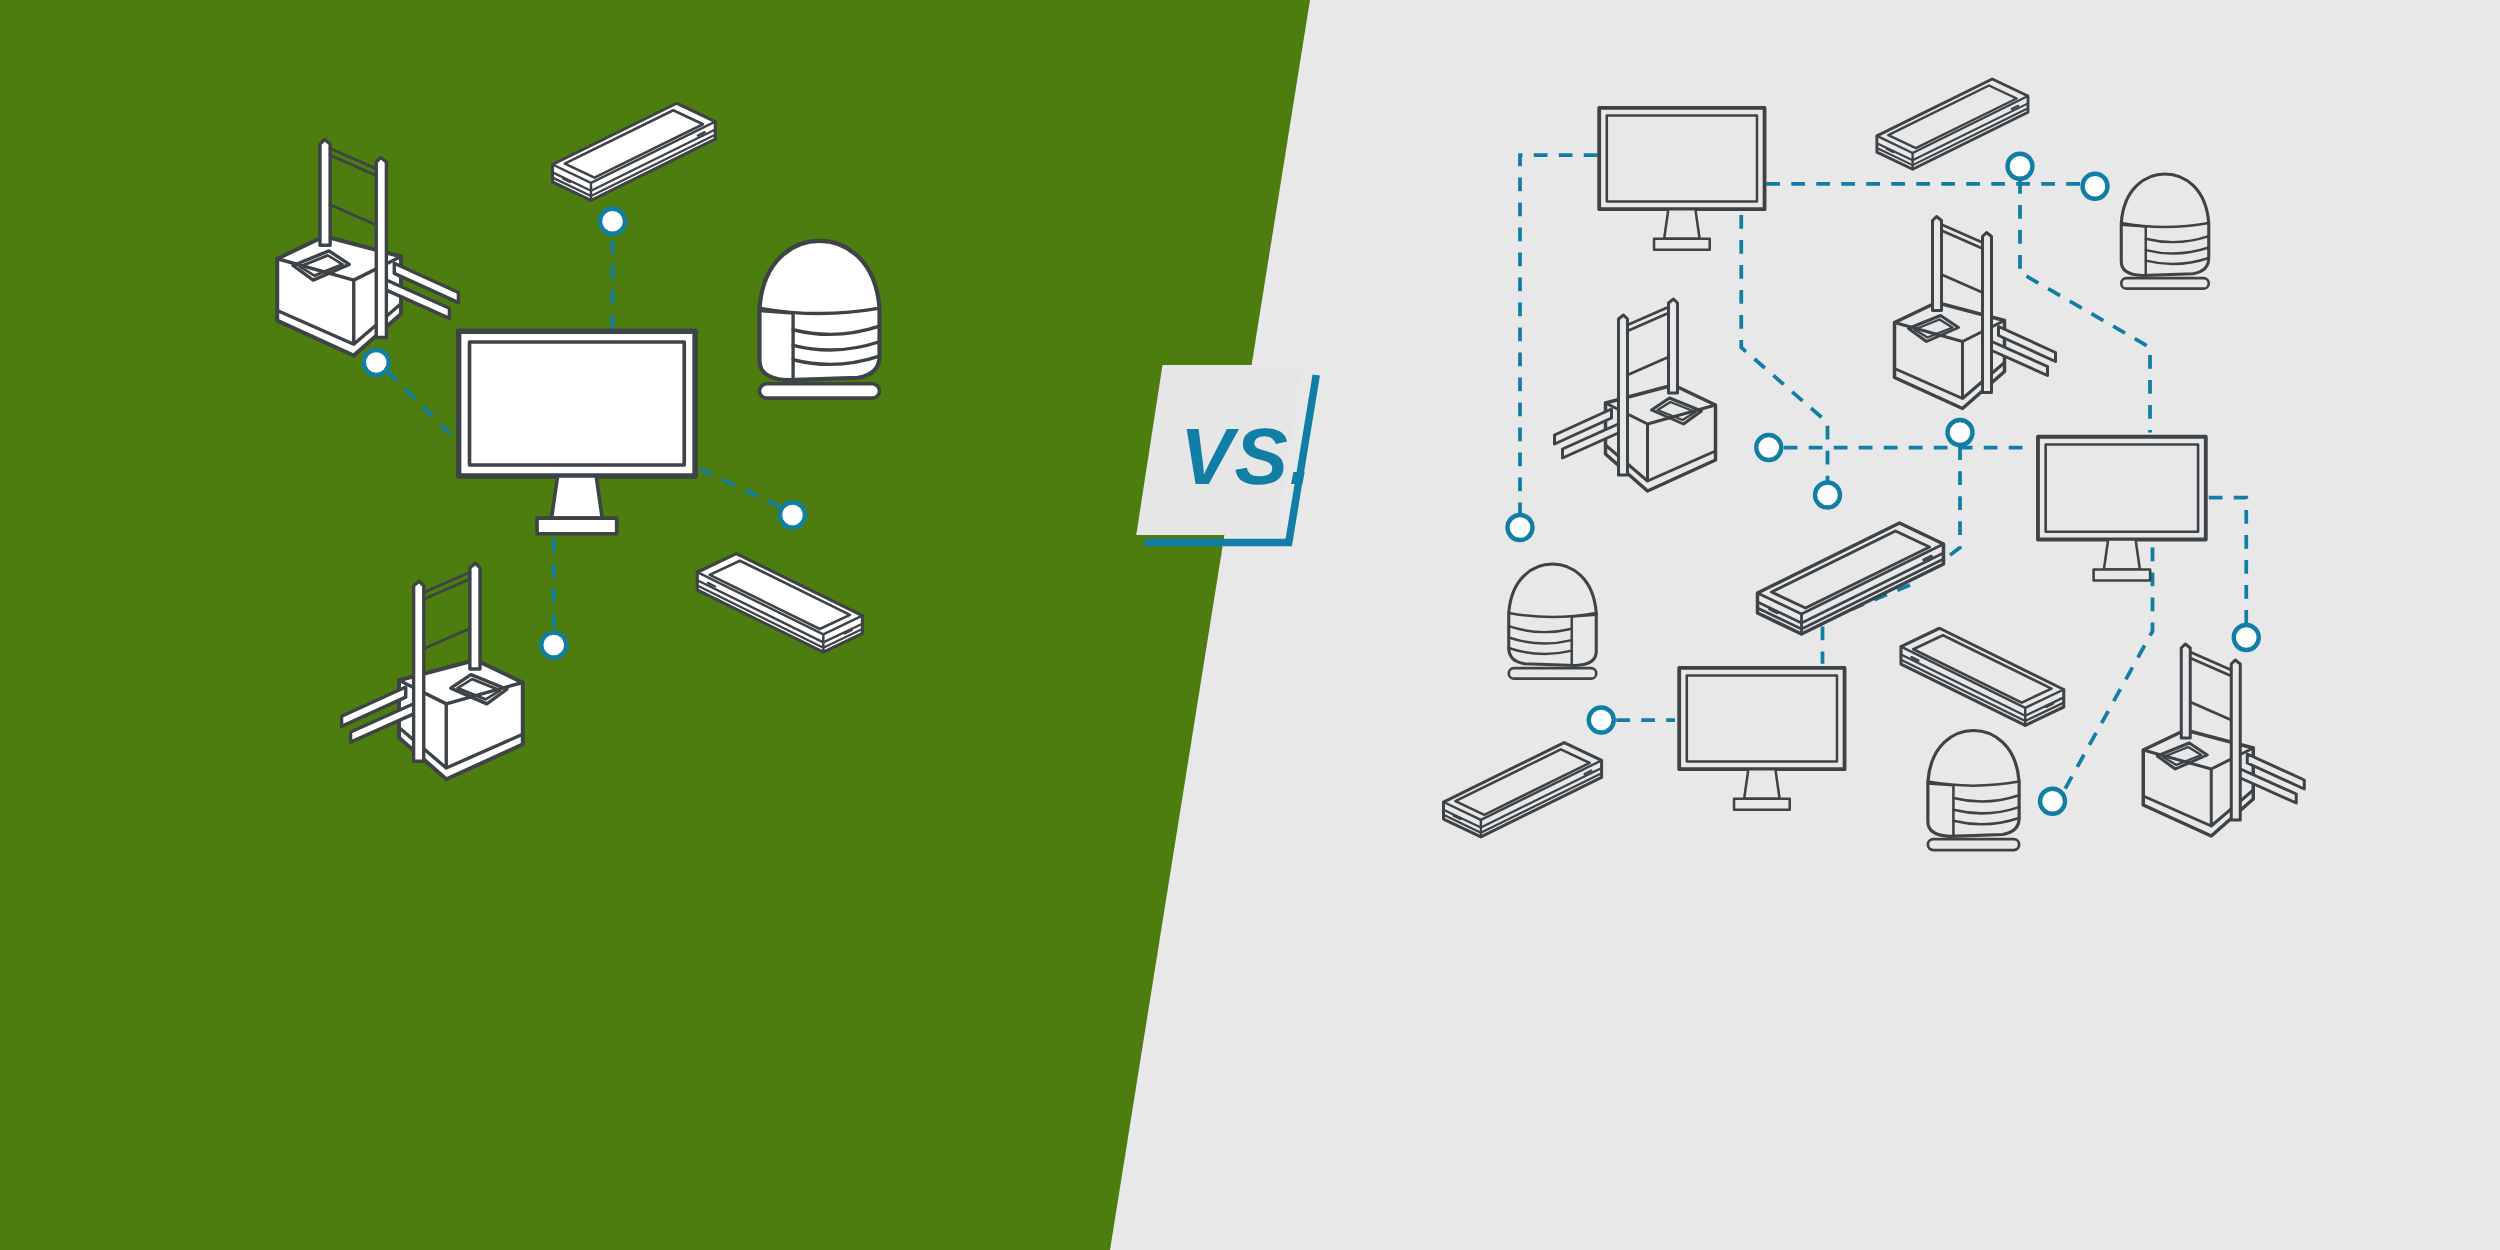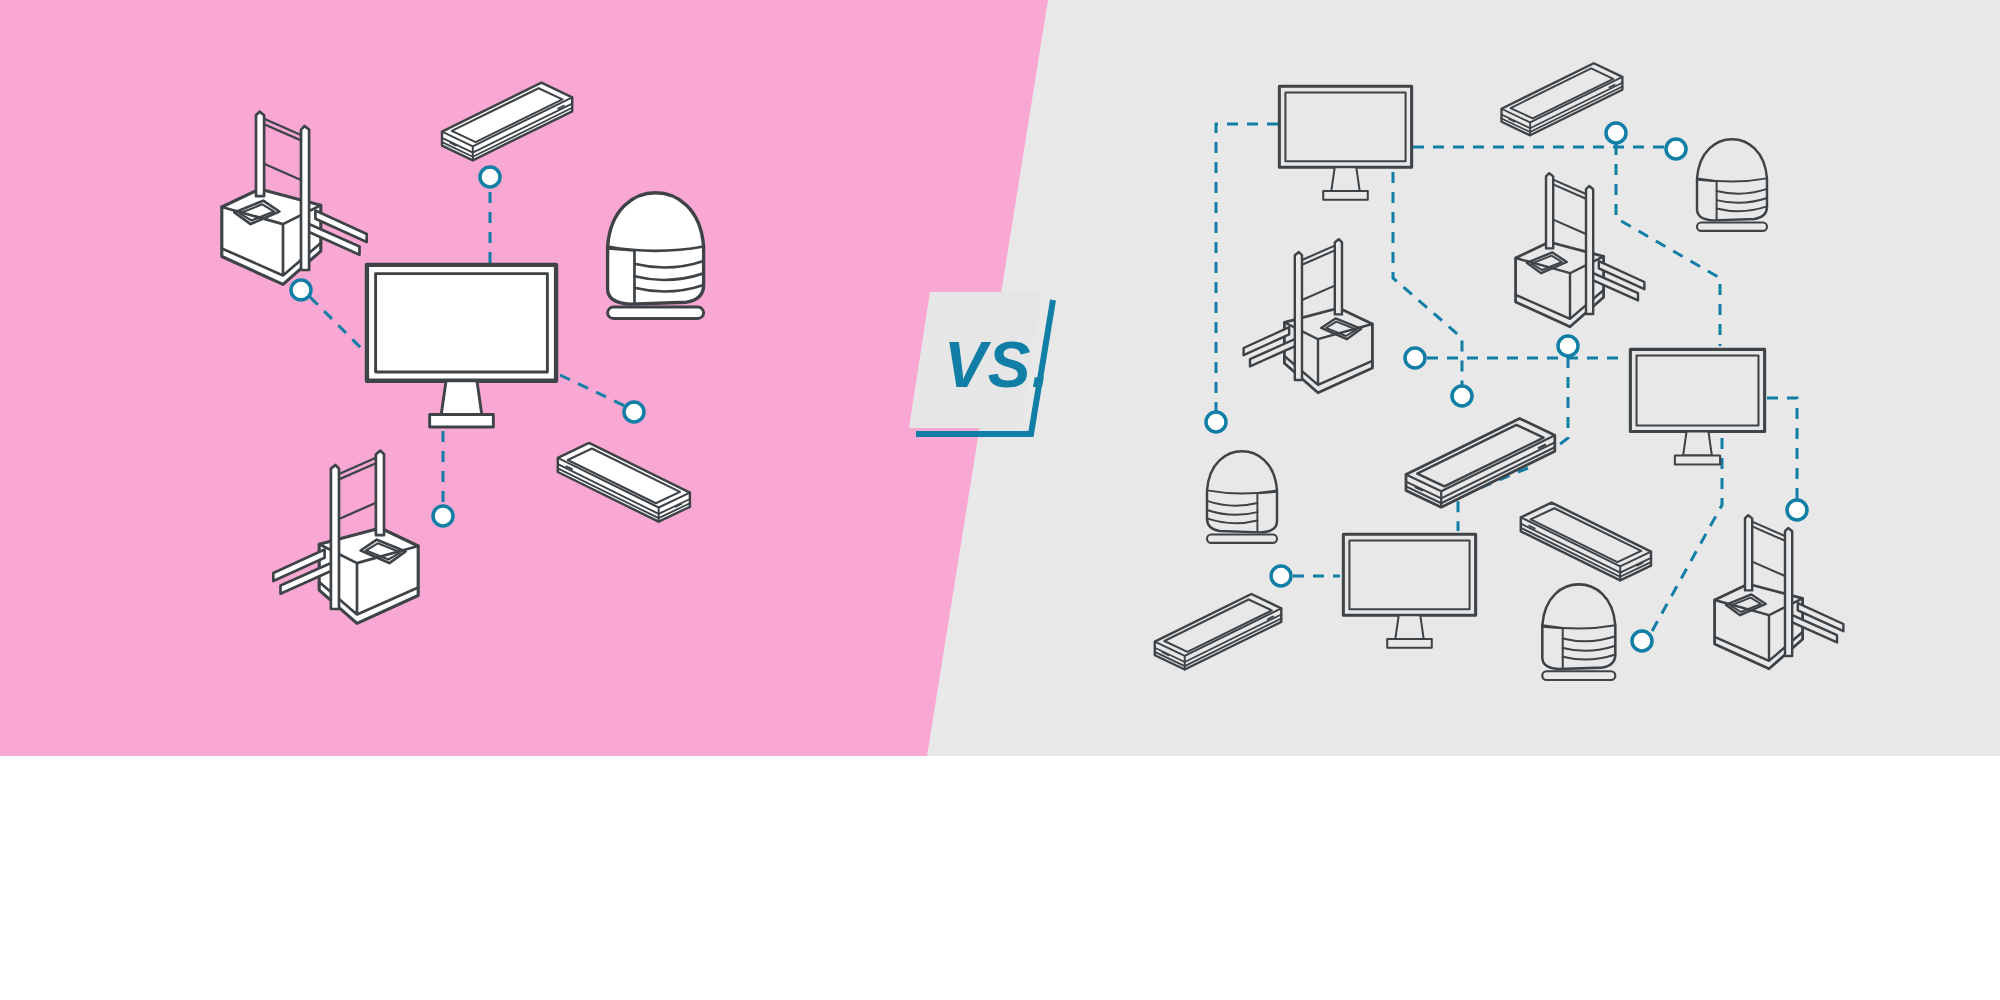--- a/index.html
+++ b/index.html
@@ -1,16 +1,16 @@
 <!DOCTYPE html>
 <html><head>
 <meta charset="utf-8">
 <style>
   html,body{margin:0;padding:0;background:#ffffff;}
-  .stage{position:relative;width:2000px;height:756px;overflow:hidden;background:#f9a8d4;
+  .stage{position:relative;width:2000px;height:1000px;overflow:hidden;background:#4d7c0f;
          font-family:"Liberation Sans",sans-serif;}
   #scene{display:block;width:2000px;height:1000px;}
   .dash{fill:none;stroke:#117ea6;stroke-width:3;stroke-dasharray:11 9;stroke-linecap:butt;}
   .node{fill:#ffffff;stroke:#117ea6;stroke-width:3.5;}
   .robot-stroke{stroke:#3e4347;stroke-linejoin:round;stroke-linecap:round;}
   #vs-text{font-family:"Liberation Sans",sans-serif;font-weight:bold;font-style:italic;
            fill:#117ea6;font-size:64px;letter-spacing:1px;}
 </style>
 </head>
 <body>

